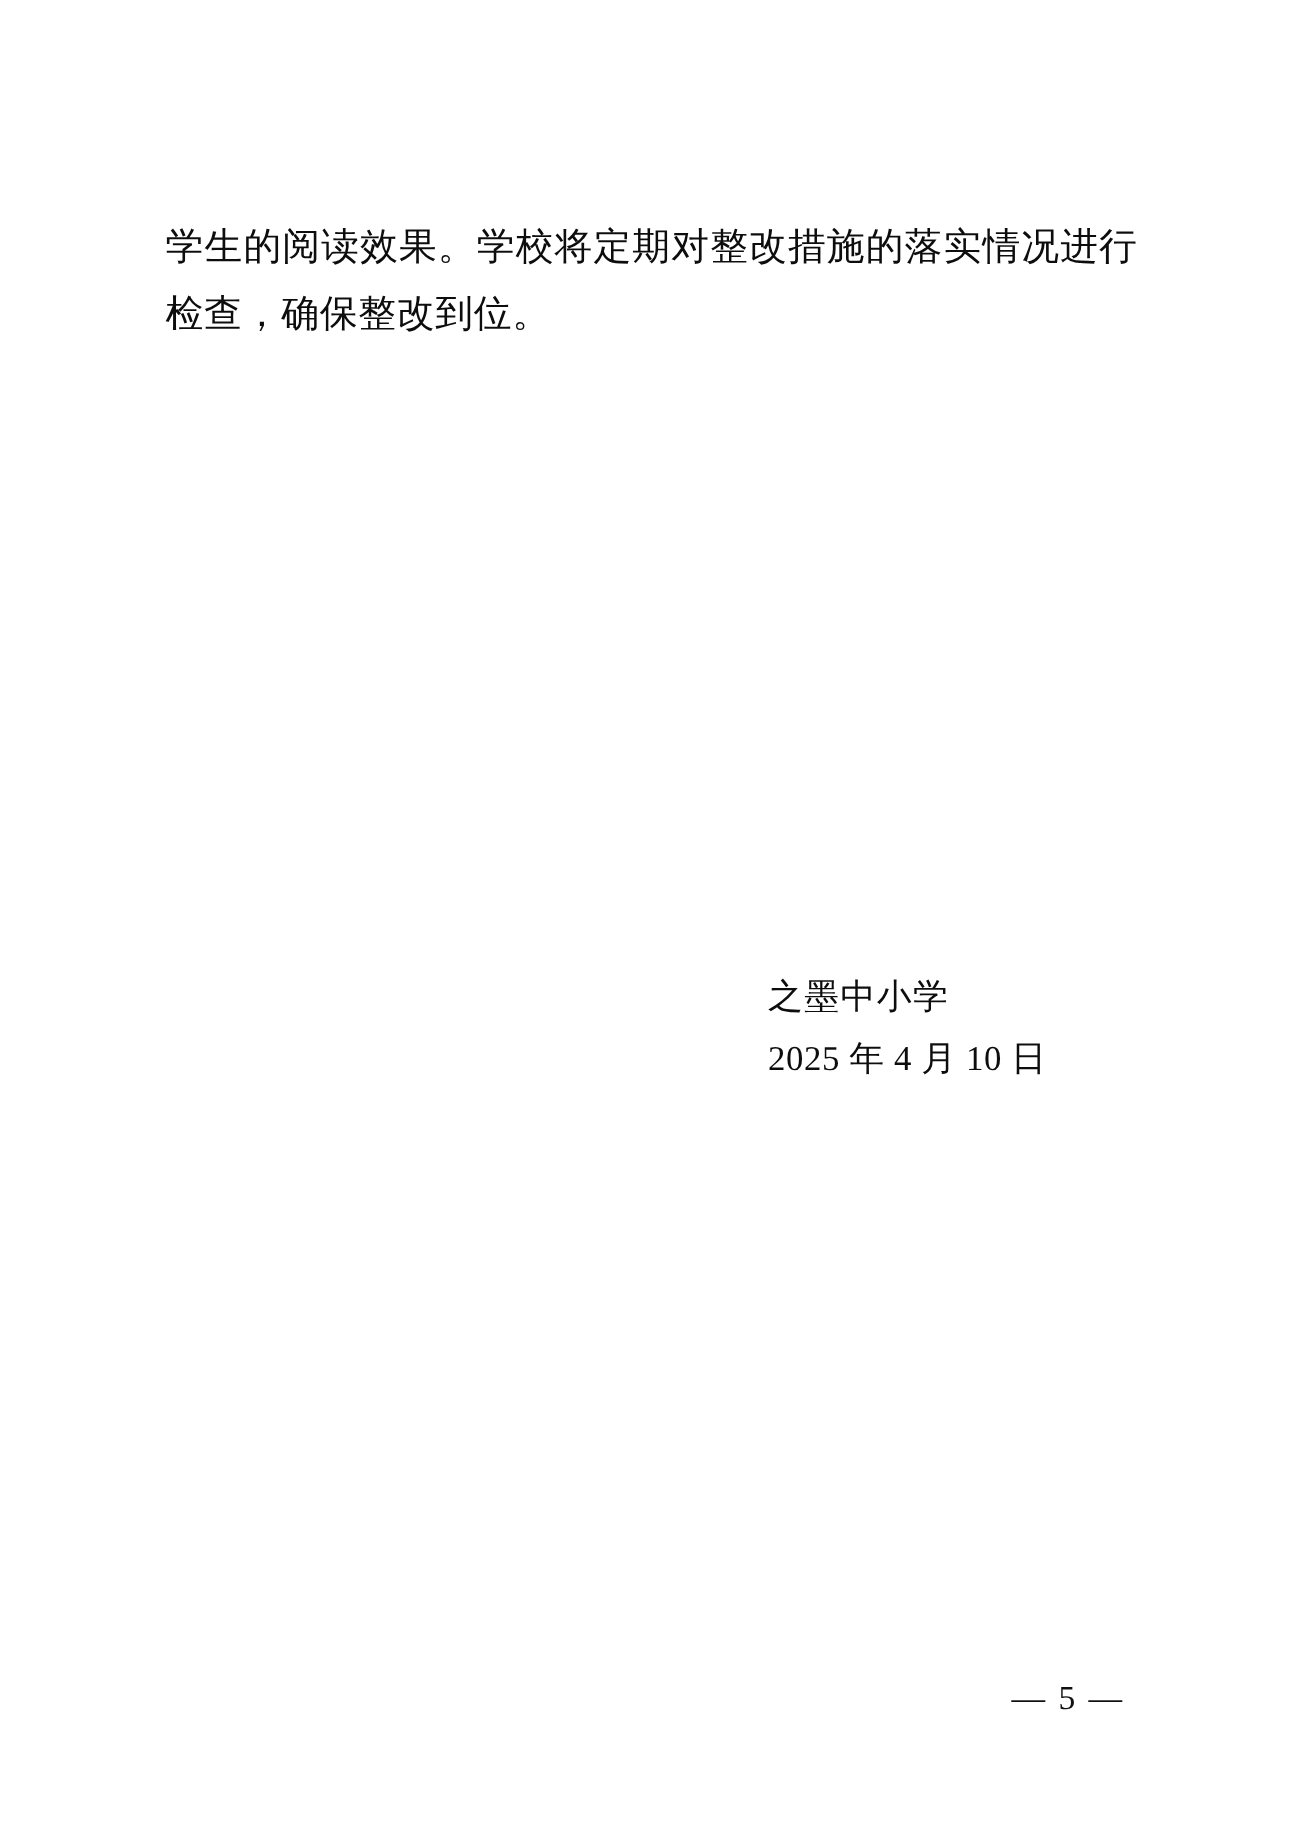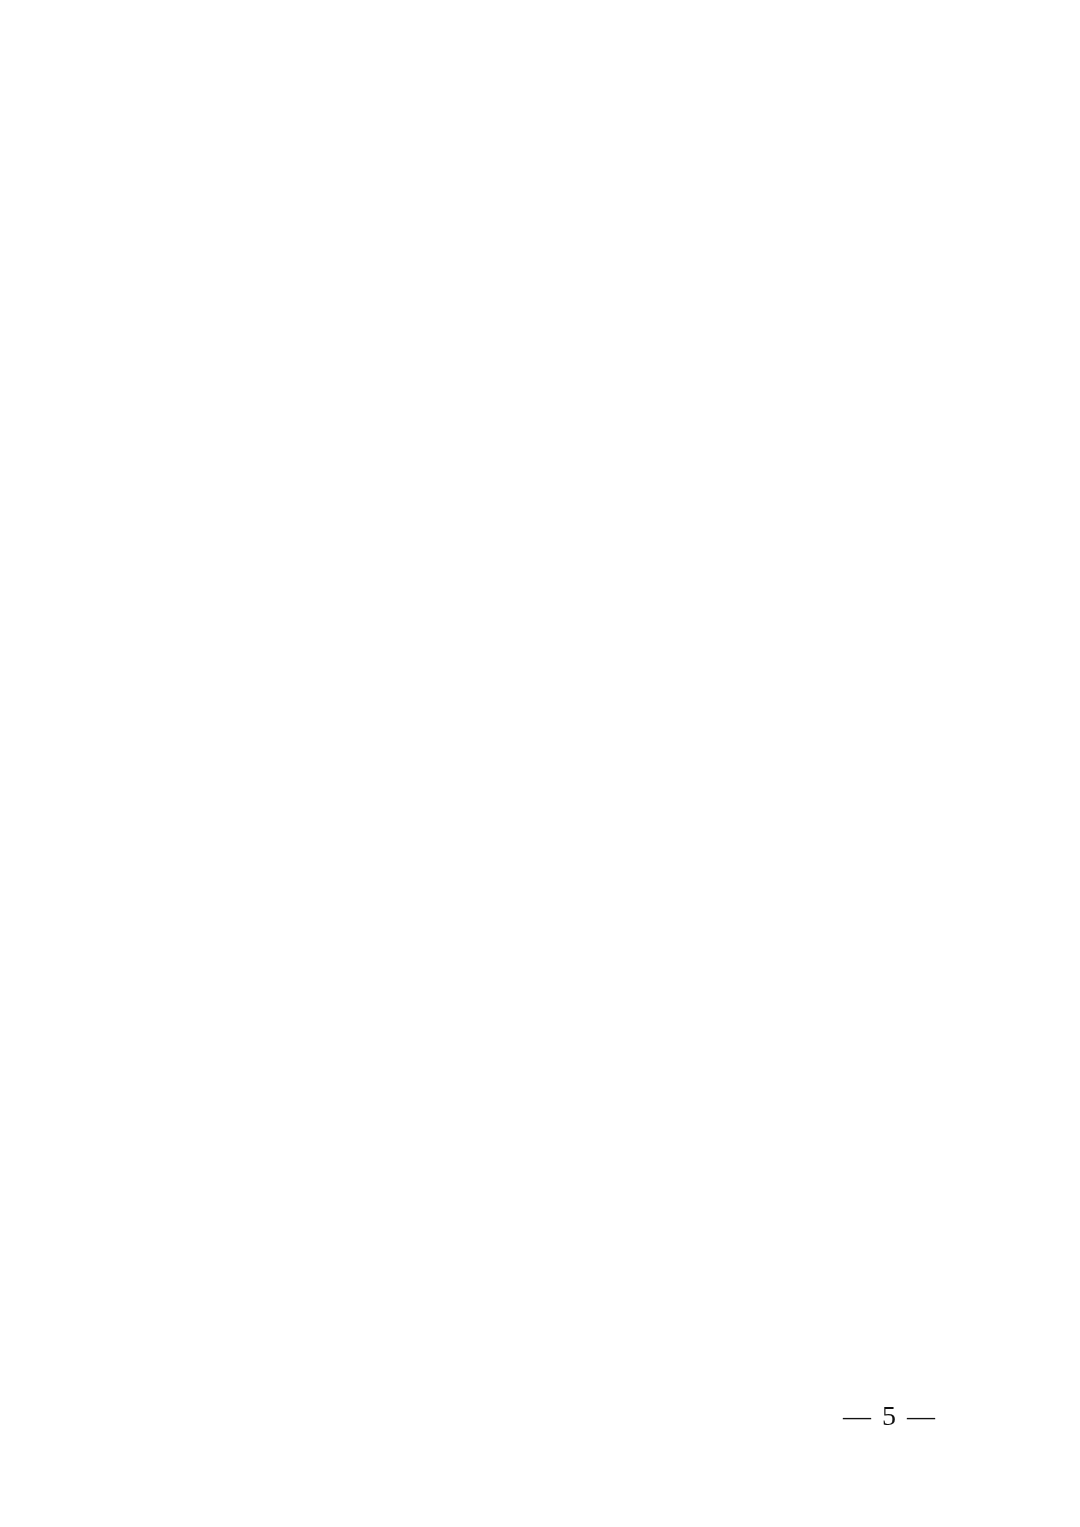--- a/index.html
+++ b/index.html
@@ -69,20 +69,25 @@
     display: inline-block;
     margin-left: 700px;
   }
 </style>
 </head>
 <body>
 
 <div class="page">
 
   <div class="body-area">
+    <p class="para">学生的阅读效果。学校将定期对整改措施的落实情况进行检查，确保整改到位。</p>
   </div>
 
+  <div class="signature-block">
+    <div class="sig-line">之墨中小学</div>
+    <div class="sig-date">2025 年 4 月 10 日</div>
+  </div>
 
   <div class="page-number">
     <span class="pn-inner">— 5 —</span>
   </div>
 
 </div>
 
 </body></html>

